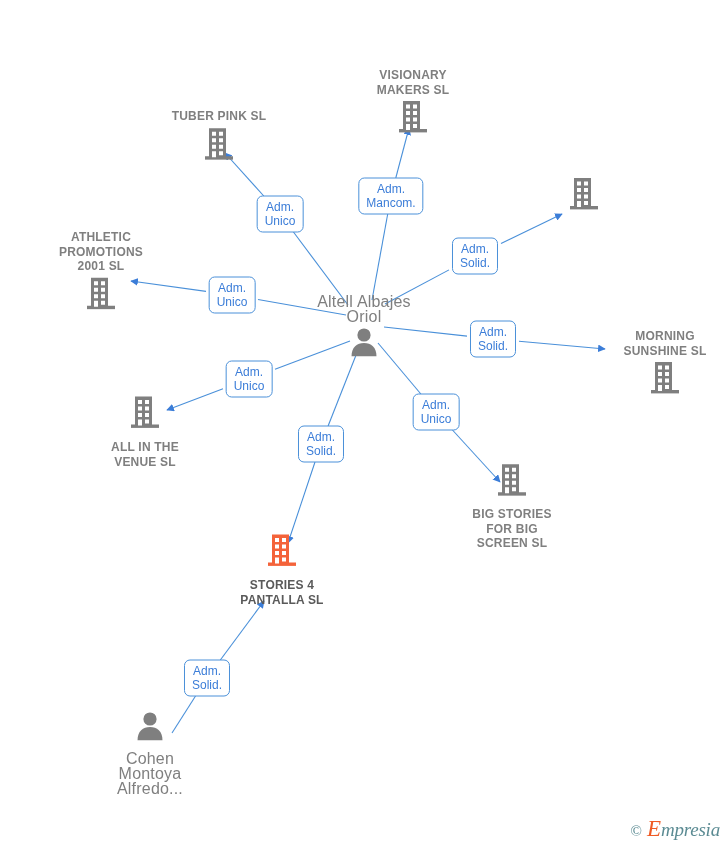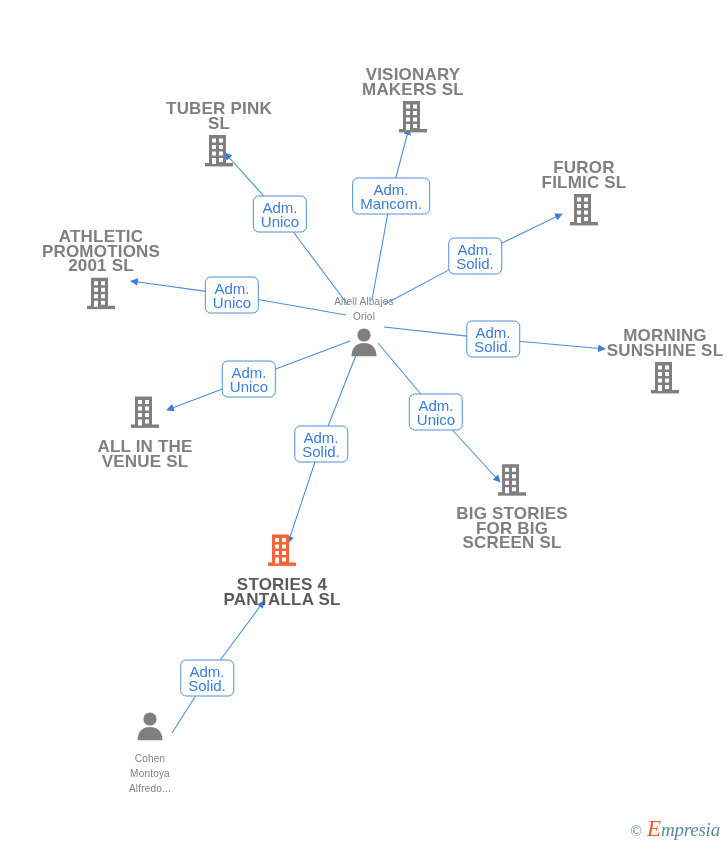--- a/index.html
+++ b/index.html
@@ -2,28 +2,28 @@
 <html><head>
 <meta charset="utf-8">
 <style>
   html,body{margin:0;padding:0;background:#ffffff;}
   body{width:728px;height:850px;font-family:"Liberation Sans",sans-serif;-webkit-font-smoothing:antialiased;}
   #stage{position:relative;width:728px;height:850px;overflow:hidden;background:#fff;}
   #edges{position:absolute;left:0;top:0;width:728px;height:850px;}
 
   .node{position:absolute;transform:translate(-50%,-50%);text-align:center;width:130px;}
   .node .glyph{display:block;line-height:0;margin:0 auto;}
-  .node .caption{font-size:17px;line-height:14.5px;color:#7f7f7f;letter-spacing:.2px;white-space:pre-line;font-weight:bold;}
-  .node.person .caption{font-weight:normal;font-size:10px;line-height:15px;}
+  .node .caption{font-size:12px;line-height:14.5px;color:#7f7f7f;letter-spacing:.2px;white-space:pre-line;font-weight:bold;}
+  .node.person .caption{font-weight:normal;font-size:16px;line-height:15px;}
   .node.caption-top .caption{margin-bottom:3px;}
   .node.caption-bottom .caption{margin-top:10px;}
 
   .edge-label{position:absolute;transform:translate(-50%,-50%);
     border:1.3px solid #4a90d9;border-radius:6px;background:#ffffff;
-    color:#3b7dd8;font-size:15px;line-height:13.5px;
+    color:#3b7dd8;font-size:12px;line-height:13.5px;
     padding:4px 7px;text-align:center;white-space:pre-line;
     box-sizing:border-box;}
 
   .wm{position:absolute;right:8px;bottom:8px;display:flex;align-items:baseline;gap:5px;}
   .wm .c{font-size:15px;color:#5b8b93;font-family:"Liberation Serif",serif;}
   .wm .logo{font-family:Liberation Serif, serif;font-size:19px;font-style:italic;color:#5b8b93;letter-spacing:-.2px;}
   .wm .logo .e{color:#ef5b25;font-size:23px;}
 </style>
 </head>
 <body>
@@ -112,22 +112,20 @@
             <rect x="15" y="4.5" width="4" height="4" fill="#fff"></rect>
             <rect x="8" y="11" width="4" height="4" fill="#fff"></rect>
             <rect x="15" y="11" width="4" height="4" fill="#fff"></rect>
             <rect x="8" y="17.5" width="4" height="4" fill="#fff"></rect>
             <rect x="15" y="17.5" width="4" height="4" fill="#fff"></rect>
             <rect x="8" y="24" width="4" height="6" fill="#fff"></rect>
             <rect x="15" y="24" width="4" height="4" fill="#fff"></rect>
           </svg></span>
       </div>
       <div class="node company caption-top" style="left: 584px; top: 194px;">
-        <div class="caption">FUROR
-FILMIC  SL</div>
         <span class="glyph"><svg width="30" height="34" viewBox="0 0 30 34" xmlns="http://www.w3.org/2000/svg">
             <rect x="5" y="1" width="17" height="29" fill="#7f7f7f"></rect>
             <rect x="1" y="29" width="28" height="3.4" fill="#7f7f7f"></rect>
             <rect x="8" y="4.5" width="4" height="4" fill="#fff"></rect>
             <rect x="15" y="4.5" width="4" height="4" fill="#fff"></rect>
             <rect x="8" y="11" width="4" height="4" fill="#fff"></rect>
             <rect x="15" y="11" width="4" height="4" fill="#fff"></rect>
             <rect x="8" y="17.5" width="4" height="4" fill="#fff"></rect>
             <rect x="15" y="17.5" width="4" height="4" fill="#fff"></rect>
             <rect x="8" y="24" width="4" height="6" fill="#fff"></rect>

